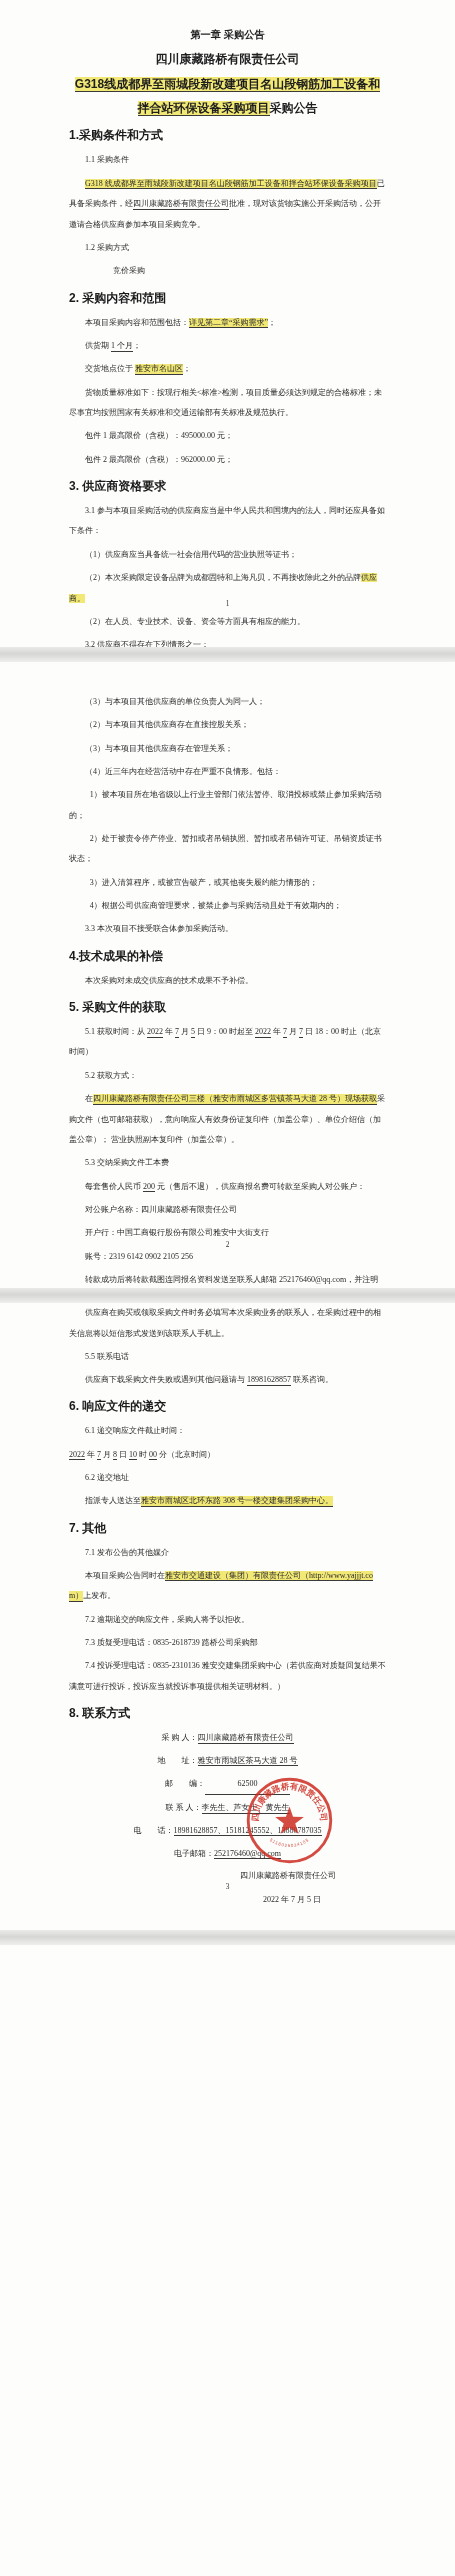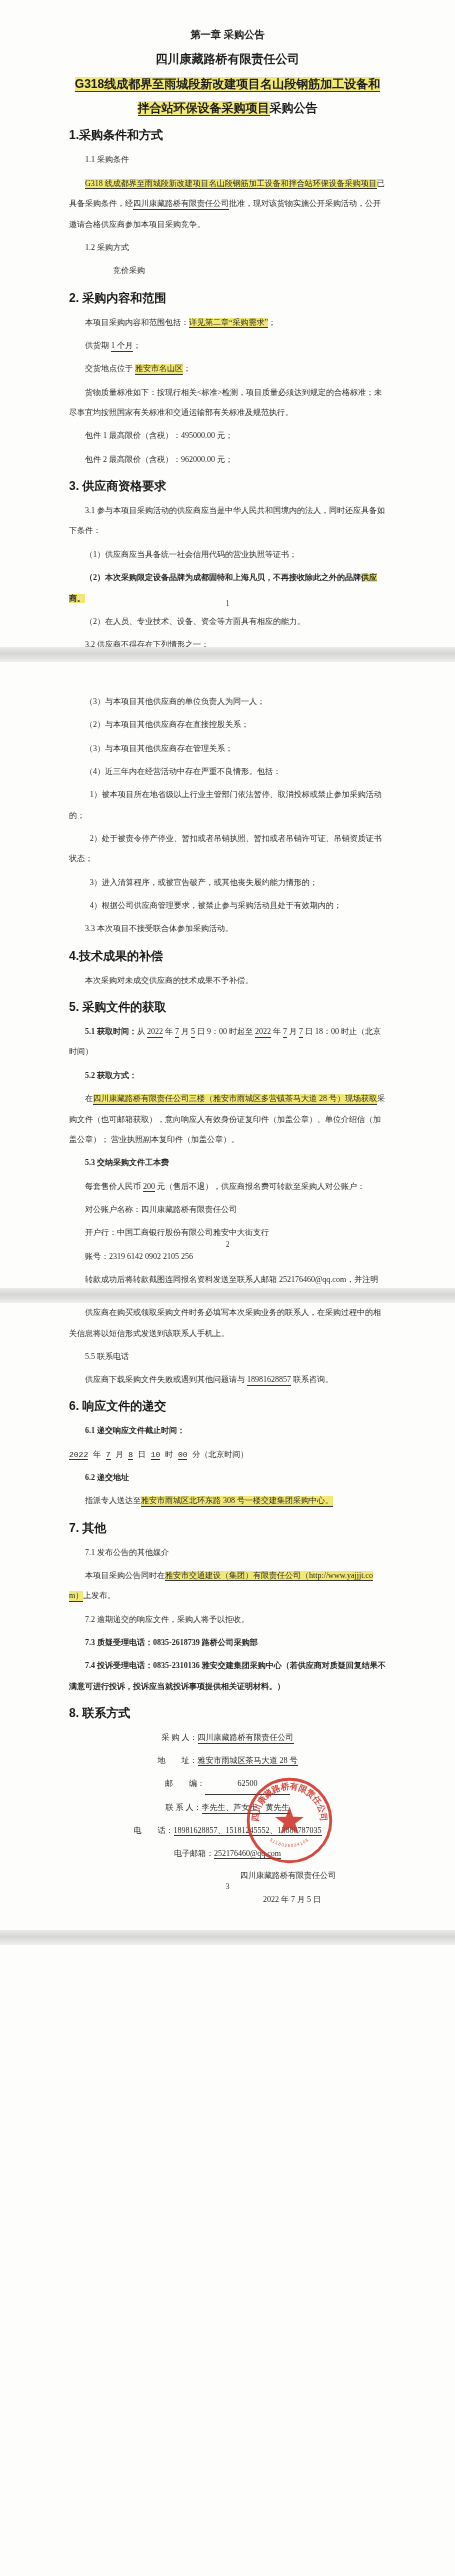--- a/index.html
+++ b/index.html
@@ -14,30 +14,30 @@
   .b{margin:0 0 2.8px;}
   .chapter{text-align:center;font-family:"Liberation Sans",sans-serif;font-weight:bold;
            font-size:10.2px;line-height:17px;color:#222;margin-bottom:4.6px;}
   .company{text-align:center;font-family:"Liberation Sans",sans-serif;font-weight:bold;
            font-size:12px;line-height:23px;color:#1e1e1e;margin-bottom:1.1px;}
   .title{text-align:center;font-family:"Liberation Sans",sans-serif;font-weight:bold;
          font-size:12px;line-height:24px;color:#1e1e1e;margin-bottom:4.6px;}
   .h{font-family:"Liberation Sans",sans-serif;font-weight:bold;font-size:12px;line-height:19.4px;
      color:#1b1b1b;margin:6.8px 0 4.6px;}
   .p{line-height:20.5px;text-indent:2em;}
-  .pn{line-height:20.5px;font-family:Liberation Mono, monospace;}
+  .pn{line-height:20.5px;}
   .li2{line-height:20.5px;text-indent:2.6em;}
   .opt{text-indent:5.5em;}
   .contact{line-height:20px;text-align:center;}
   .sig{text-align:right;padding-right:50px;line-height:20.5px;}
   .date{text-align:right;padding-right:65px;line-height:20.5px;}
   .pageno{position:absolute;bottom:39px;left:0;right:0;text-align:center;font-size:7.4px;color:#333;}
   span.u{border-bottom:0.6px solid #3a3a3a;padding-bottom:0.6px;}
   span.hl{background:#f2e876;}
-  span.b{font-weight:bold;}
+  span.b{font-weight:normal;}
   span.fill{display:inline-block;min-width:85px;}
   .stamp{position:absolute;left:243px;top:1774px;width:93px;height:93px;opacity:.84;}
 </style>
 </head>
 <body>
 
 <div class="wrap" id="doc-root">
 
   <div class="page page1">
       <p class="b chapter"><span>第一章 采购公告</span></p>

